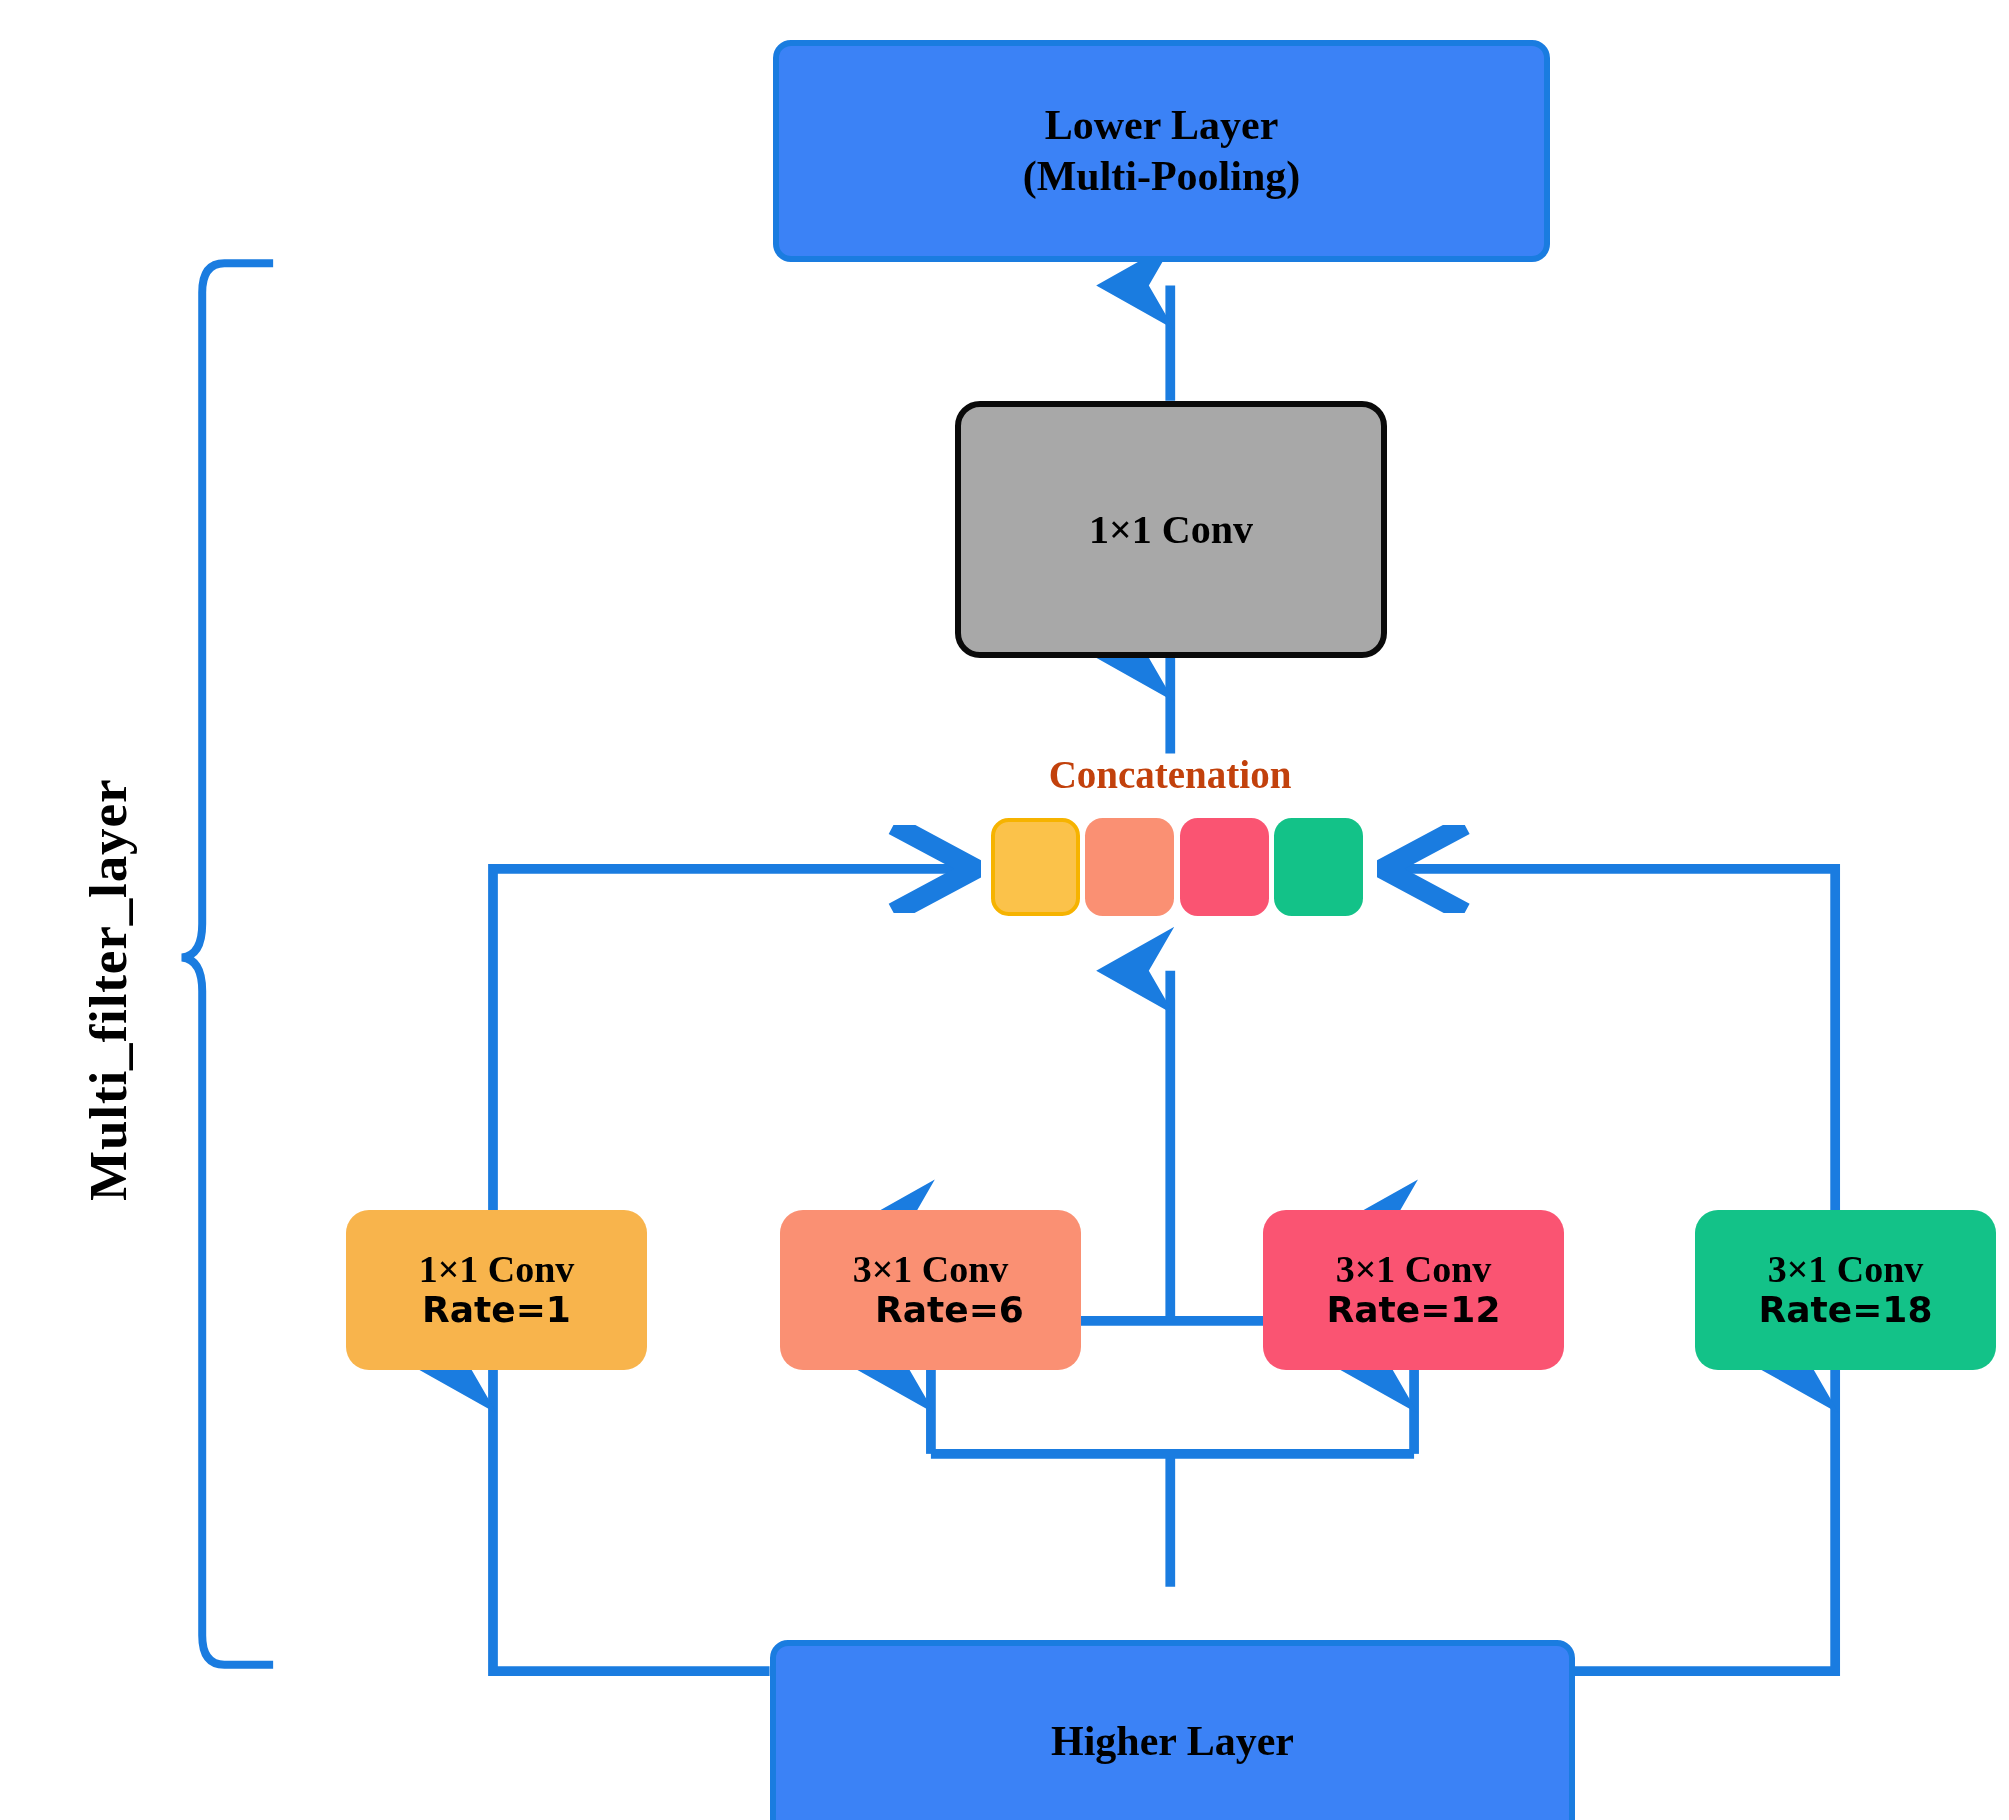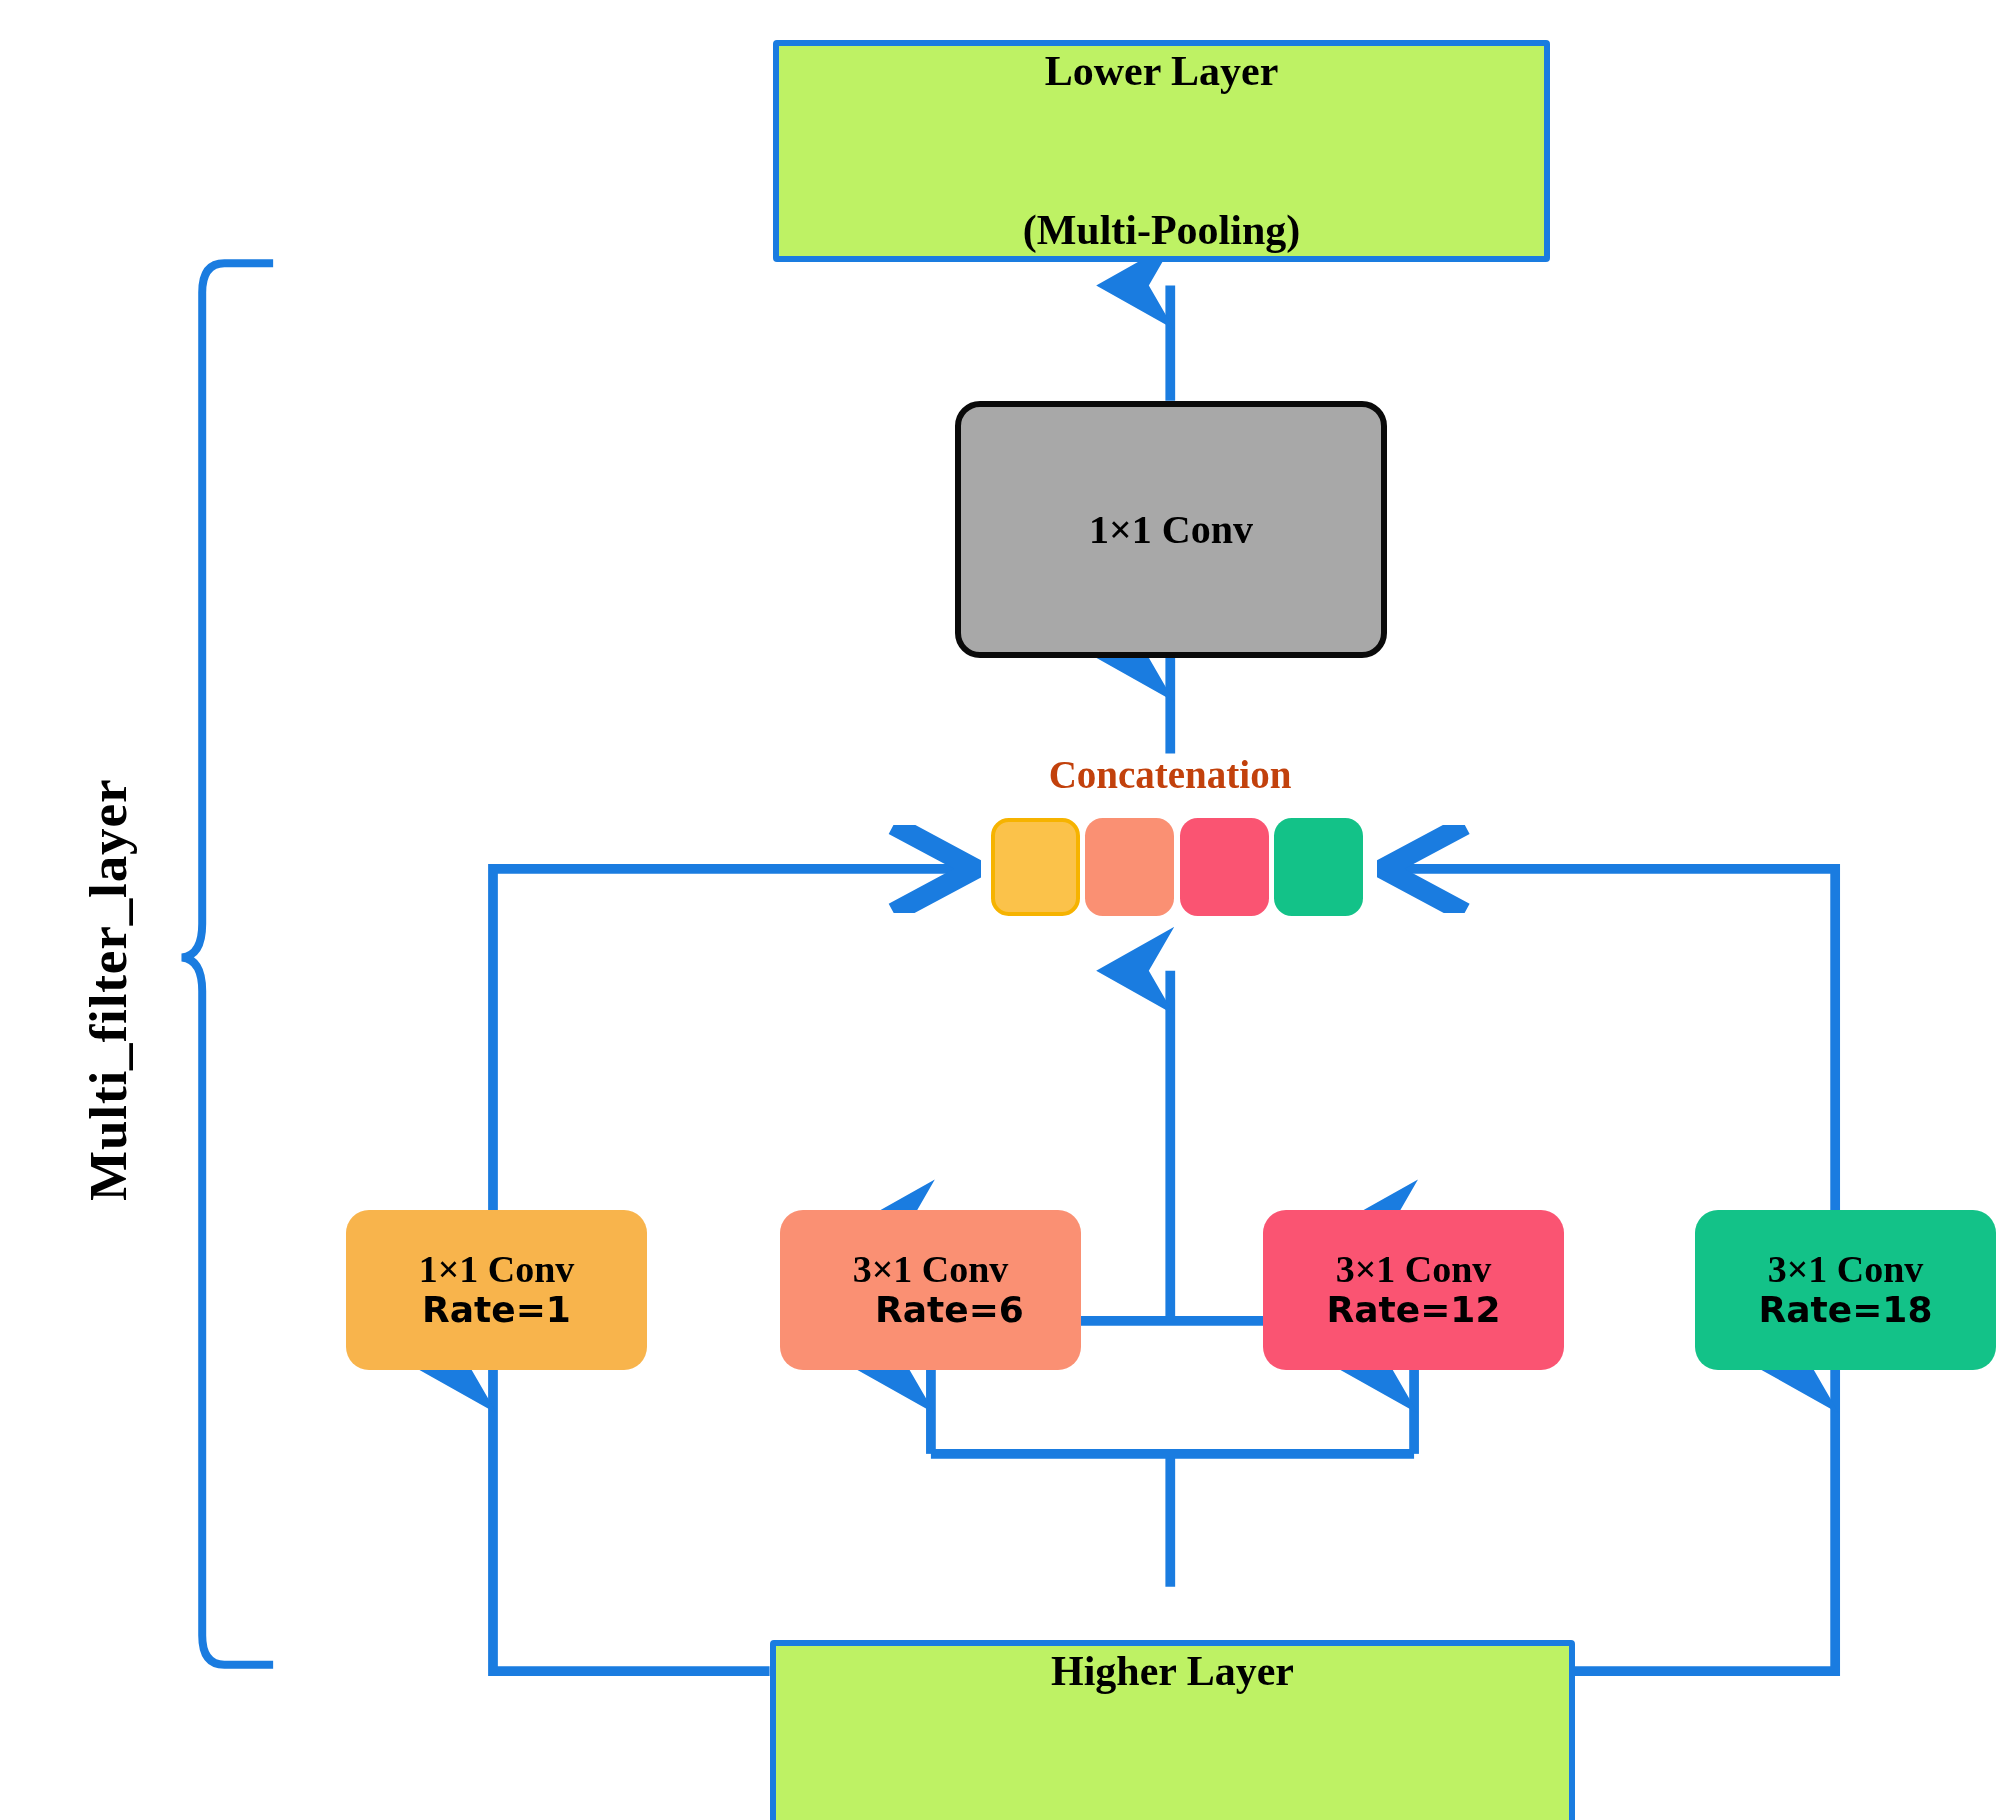--- a/index.html
+++ b/index.html
@@ -28,25 +28,24 @@
     display: flex;
     flex-direction: column;
     align-items: center;
     justify-content: center;
     text-align: center;
     color: #000000;
   }
   
   .layer-box {
     border: 6.2px solid #1a7ce0;
-    border-radius: 4px;
-    background: #bef264;
+    border-radius: 18px;
+    background: #3b82f6;
     font-family: "Liberation Serif", serif;
     font-weight: bold;
-    justify-content: space-between;
   }
   .layer-box .line {
     line-height: 1.22;
     white-space: nowrap;
   }
   
   .gray-box {
     border: 6.2px solid #0a0a0a;
     border-radius: 25px;
     background: #a8a8a8;

